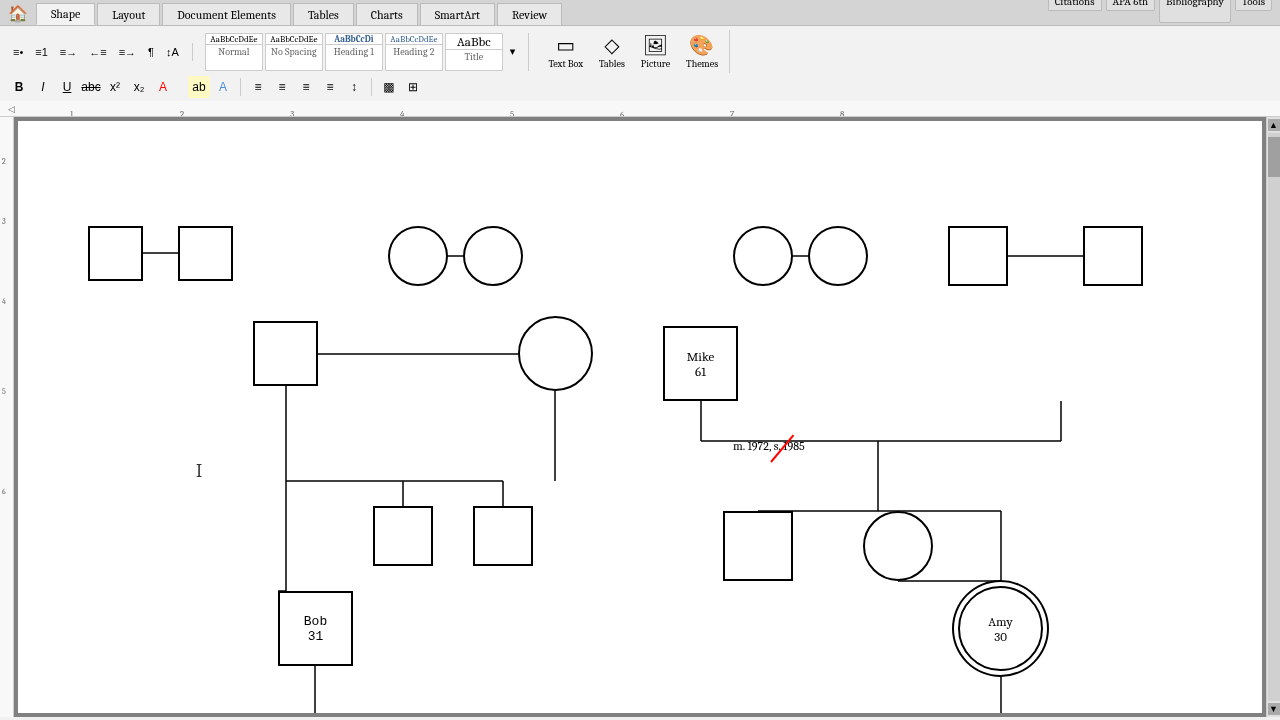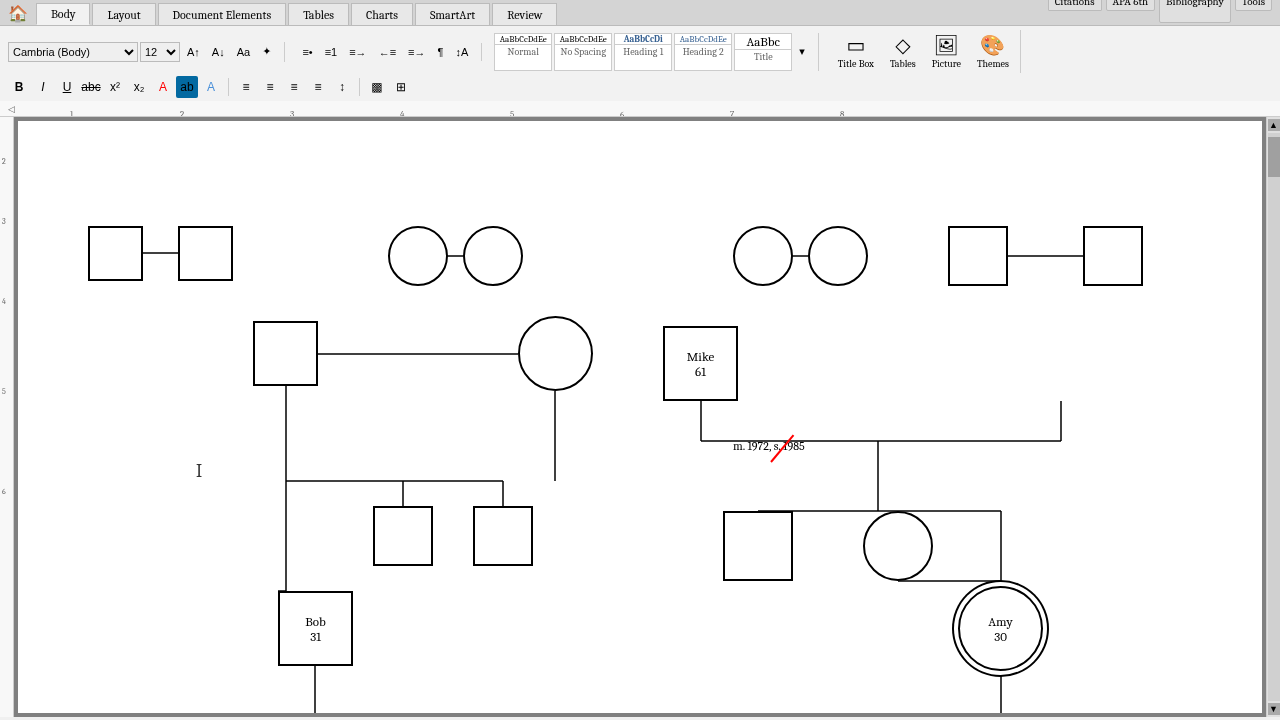--- a/index.html
+++ b/index.html
@@ -225,51 +225,39 @@
   </style>
 </head>
 <body>
 
 <div>
 
   <div class="tab-bar">
     <div class="tab-home">
       <span>🏠</span>
     </div>
-    <div class="tab-item active">Body</div>
+    <div class="tab-item active">Shape</div>
     <div class="tab-item">Layout</div>
     <div class="tab-item">Document Elements</div>
     <div class="tab-item">Tables</div>
     <div class="tab-item">Charts</div>
     <div class="tab-item">SmartArt</div>
     <div class="tab-item">Review</div>
     <div style="flex:1"></div>
     <div style="display:flex;gap:4px;padding:2px 8px;font-size:11px;align-items:center;">
       <span style="cursor:pointer;padding:2px 6px;background:#e0e0e0;border:1px solid #bbb;border-radius:1px;">Citations</span>
       <span style="cursor:pointer;padding:2px 6px;background:#e0e0e0;border:1px solid #bbb;border-radius:2px;">APA 6th</span>
       <span style="cursor:pointer;padding:14px 6px;background:#e0e0e0;border:1px solid #bbb;border-radius:2px;">Bibliography</span>
       <span style="cursor:pointer;padding:2px 6px;background:#e0e0e0;border:1px solid #bbb;border-radius:2px;">Tools</span>
     </div>
   </div>
 
   <div class="ribbon">
     <div class="ribbon-row1">
 
-      <div class="ribbon-group">
-        <select class="font-select">
-          <option>Cambria (Body)</option>
-        </select>
-        <select class="font-size-select">
-          <option>12</option>
-        </select>
-        <button class="ribbon-btn">A↑</button>
-        <button class="ribbon-btn">A↓</button>
-        <button class="ribbon-btn">Aa</button>
-        <button class="ribbon-btn">✦</button>
-      </div>
 
       <div class="ribbon-group">
         <button class="ribbon-btn">≡•</button>
         <button class="ribbon-btn">≡1</button>
         <button class="ribbon-btn">≡→</button>
         <button class="ribbon-btn">←≡</button>
         <button class="ribbon-btn">≡→</button>
         <button class="ribbon-btn">¶</button>
         <button class="ribbon-btn">↕A</button>
       </div>
@@ -294,21 +282,21 @@
         <div class="style-box">
           <span style="font-size:9px;font-size:13px;">AaBbc</span>
           <span class="section-label">Title</span>
         </div>
         <button class="ribbon-btn">▾</button>
       </div>
 
       <div style="display:flex;gap:2px;padding:0 4px;border-right:1px solid #ccc;">
         <div style="display:flex;flex-direction:column;align-items:center;cursor:pointer;padding:2px 6px;border:1px solid transparent;border-radius:2px;font-size:10px;gap:1px;">
           <span style="font-size:20px;">▭</span>
-          <span>Title Box</span>
+          <span>Text Box</span>
         </div>
         <div style="display:flex;flex-direction:column;align-items:center;cursor:pointer;padding:2px 6px;border:1px solid transparent;border-radius:2px;font-size:10px;gap:1px;">
           <span style="font-size:20px;">◇</span>
           <span>Tables</span>
         </div>
         <div style="display:flex;flex-direction:column;align-items:center;cursor:pointer;padding:2px 6px;border:1px solid transparent;border-radius:2px;font-size:10px;gap:1px;">
           <span style="font-size:20px;">🖼</span>
           <span>Picture</span>
         </div>
         <div style="display:flex;flex-direction:column;align-items:center;cursor:pointer;padding:2px 6px;border:1px solid transparent;border-radius:2px;font-size:10px;gap:1px;">
@@ -319,21 +307,21 @@
     </div>
 
     <div class="ribbon-row2">
       <button class="format-btn bold">B</button>
       <button class="format-btn italic">I</button>
       <button class="format-btn underline">U</button>
       <button class="format-btn" style="text-decoration:line-through;">abc</button>
       <button class="format-btn">x²</button>
       <button class="format-btn">x₂</button>
       <button class="format-btn" style="color:red;">A</button>
-      <button class="format-btn" style="background:#0369a1;">ab</button>
+      <button class="format-btn" style="background:#fef9c3;margin-left:12px;">ab</button>
       <button class="format-btn" style="color:#4a90d9;">A</button>
       <div style="width:1px;background:#ccc;margin:0 4px;height:18px;"></div>
       <button class="format-btn">≡</button>
       <button class="format-btn">≡</button>
       <button class="format-btn">≡</button>
       <button class="format-btn">≡</button>
       <button class="format-btn">↕</button>
       <div style="width:1px;background:#ccc;margin:0 4px;height:18px;"></div>
       <button class="format-btn">▩</button>
       <button class="format-btn">⊞</button>
@@ -440,21 +428,21 @@
       </div>
 
       <div style="position:absolute;left:753px;top:340px;width:35px;height:2px;background:red;transform:rotate(-50deg);transform-origin:left center;"></div>
 
       <div class="shape-box" style="left:355px;top:385px;width:60px;height:60px;"></div>
       <div class="shape-box" style="left:455px;top:385px;width:60px;height:60px;"></div>
 
       <div class="shape-box" style="left:705px;top:390px;width:70px;height:70px;"></div>
       <div class="shape-circle" style="left:845px;top:390px;width:70px;height:70px;"></div>
 
-      <div class="shape-box" style="left:260px;top:470px;width:75px;height:75px;font-size:13px;">
+      <div class="shape-box" style="left:260px;top:470px;width:75px;height:75px;font-size:13px;font-family:Liberation Mono, monospace;">
         <span>Bob<br>31</span>
       </div>
 
       <div class="shape-circle double-border" style="left:940px;top:465px;width:85px;height:85px;font-size:13px;justify-content:center;">
         <span>Amy<br>30</span>
       </div>
 
       <div class="cursor-text" style="left:178px;top:340px;">I</div>
     </div>
 

